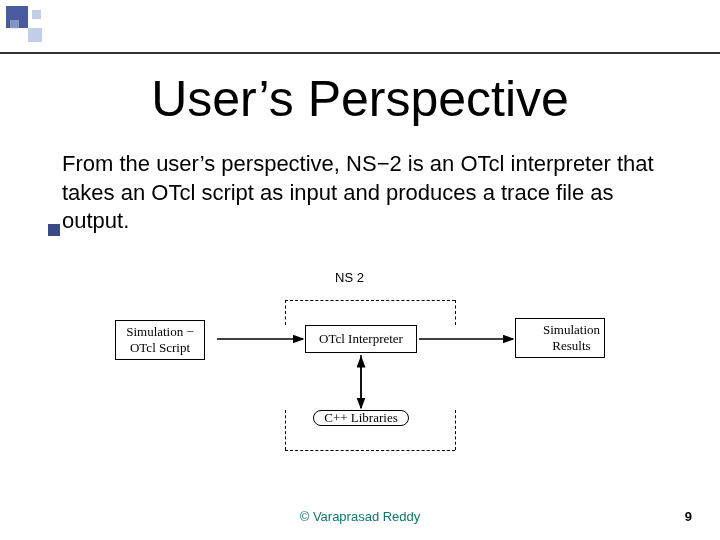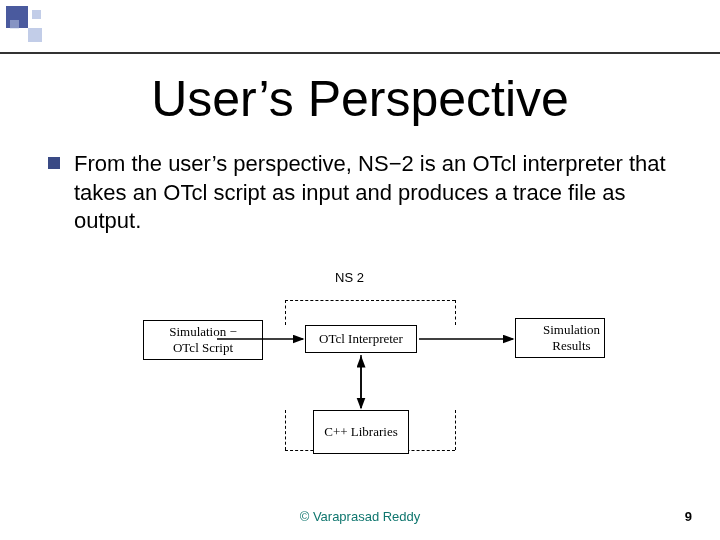--- a/index.html
+++ b/index.html
@@ -62,22 +62,22 @@
     color: #000;
   }
   .body-area {
     position: absolute;
     top: 150px;
     left: 48px;
     width: 630px;
   }
   .bullet-row {
     display: flex;
-    align-items: flex-start;
-    gap: 14px;
+    align-items: flex-end;
+    gap: 2px;
   }
   .bullet-mark {
     width: 12px;
     height: 12px;
     background: #3a4a85;
     margin-top: 7px;
     flex-shrink: 0;
   }
   .bullet-text {
     font-size: 22px;
@@ -97,24 +97,24 @@
     background: #fff;
     font-family: "Times New Roman", serif;
     font-size: 13px;
     display: flex;
     align-items: center;
     justify-content: center;
     text-align: center;
     padding: 2px 4px;
     line-height: 1.2;
   }
-  .box-left   { top: 50px;  left: 0;    width: 120px; height: 40px; margin-left: 28px; }
+  .box-left   { top: 50px;  left: 0;    width: 90px; height: 40px; }
   .box-mid    { top: 55px;  left: 190px; width: 112px; height: 28px; }
   .box-right  { top: 48px;  left: 400px; width: 90px;  height: 40px; justify-content: flex-end; }
-  .box-bottom { top: 140px; left: 198px; width: 96px;  height: 44px; }
+  .box-bottom { top: 140px; left: 198px; width: 96px;  height: 16px; border-radius: 13px; }
   .ns2-label {
     position: absolute;
     top: 0;
     left: 220px;
     font-family: Liberation Sans, sans-serif;
     font-size: 13px;
   }
   .dashline {
     position: absolute;
     border-top: 1.5px dashed #000;

